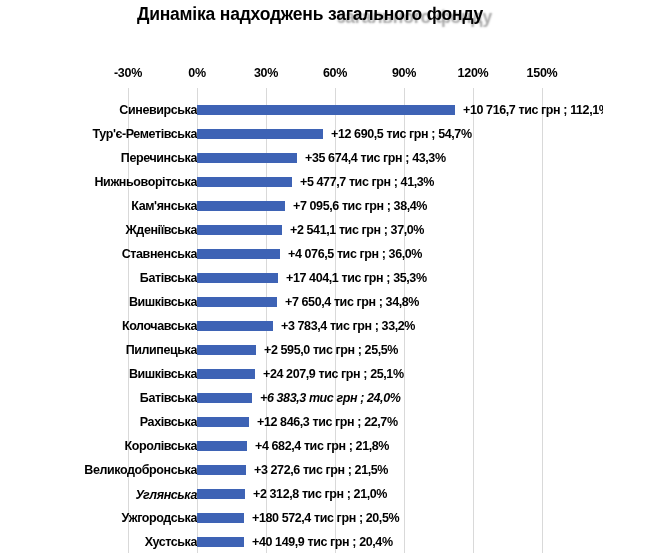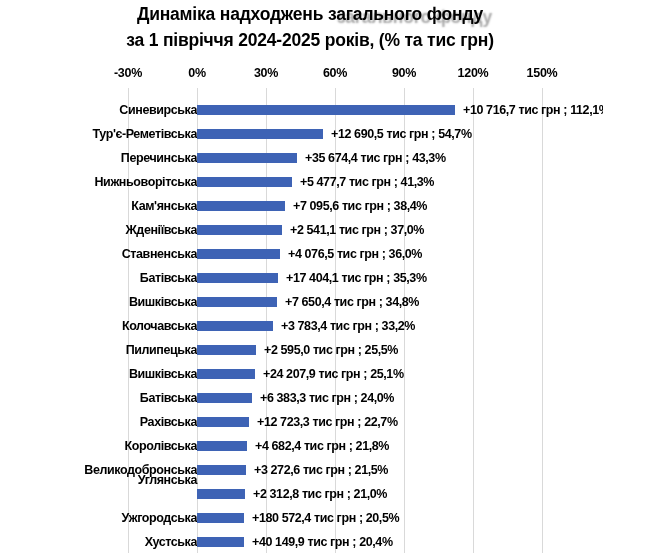--- a/index.html
+++ b/index.html
@@ -19,21 +19,20 @@
   .bar{position:absolute;height:10px;}
   .point-label{position:absolute;font-size:12.5px;line-height:24px;
     letter-spacing:-0.4px;white-space:nowrap;}
 </style>
 </head>
 <body>
 
 <div class="stage">
   <div class="title-block">
     <div><span>Динаміка надходжень </span><span class="title-ghost">загального фонду</span></div>
-    <div>за 1 півріччя 2024-2025 років, (% та тис грн)</div>
   </div>
   <div id="grid-layer">
       <div class="gridline" style="left: 128px; background: rgb(217, 217, 217);"></div>
       <div class="gridline" style="left: 197px; background: rgb(217, 217, 217);"></div>
       <div class="gridline" style="left: 266px; background: rgb(217, 217, 217);"></div>
       <div class="gridline" style="left: 335px; background: rgb(217, 217, 217);"></div>
       <div class="gridline" style="left: 404px; background: rgb(217, 217, 217);"></div>
       <div class="gridline" style="left: 473px; background: rgb(217, 217, 217);"></div>
       <div class="gridline" style="left: 542px; background: rgb(217, 217, 217);"></div>
     </div>
@@ -78,31 +77,31 @@
       <div class="bar" style="left: 197px; top: 321px; width: 76px; background: rgb(62, 99, 181);"></div>
       <div class="point-label" style="left: 281px; top: 314px;">+3 783,4 тис грн ; 33,2%</div>
       <div class="cat-label" style="top: 338px;">Пилипецька</div>
       <div class="bar" style="left: 197px; top: 345px; width: 59px; background: rgb(62, 99, 181);"></div>
       <div class="point-label" style="left: 264px; top: 338px;">+2 595,0 тис грн ; 25,5%</div>
       <div class="cat-label" style="top: 362px;">Вишківська</div>
       <div class="bar" style="left: 197px; top: 369px; width: 58px; background: rgb(62, 99, 181);"></div>
       <div class="point-label" style="left: 263px; top: 362px;">+24 207,9 тис грн ; 25,1%</div>
       <div class="cat-label" style="top: 386px;">Батівська</div>
       <div class="bar" style="left: 197px; top: 393px; width: 55px; background: rgb(62, 99, 181);"></div>
-      <div class="point-label" style="left: 260px; top: 386px;">+6 383,3 тис грн ; 24,0%</div>
+      <div class="point-label" style="left: 260px; top: 386px; font-style: italic;">+6 383,3 тис грн ; 24,0%</div>
       <div class="cat-label" style="top: 410px;">Рахівська</div>
       <div class="bar" style="left: 197px; top: 417px; width: 52px; background: rgb(62, 99, 181);"></div>
-      <div class="point-label" style="left: 257px; top: 410px;">+12 723,3 тис грн ; 22,7%</div>
+      <div class="point-label" style="left: 257px; top: 410px;">+12 846,3 тис грн ; 22,7%</div>
       <div class="cat-label" style="top: 434px;">Королівська</div>
       <div class="bar" style="left: 197px; top: 441px; width: 50px; background: rgb(62, 99, 181);"></div>
       <div class="point-label" style="left: 255px; top: 434px;">+4 682,4 тис грн ; 21,8%</div>
       <div class="cat-label" style="top: 458px;">Великодобронська</div>
       <div class="bar" style="left: 197px; top: 465px; width: 49px; background: rgb(62, 99, 181);"></div>
       <div class="point-label" style="left: 254px; top: 458px;">+3 272,6 тис грн ; 21,5%</div>
-      <div class="cat-label" style="top: 468px;">Углянська</div>
+      <div class="cat-label" style="top: 483px; font-style: italic;">Углянська</div>
       <div class="bar" style="left: 197px; top: 489px; width: 48px; background: rgb(62, 99, 181);"></div>
       <div class="point-label" style="left: 253px; top: 482px;">+2 312,8 тис грн ; 21,0%</div>
       <div class="cat-label" style="top: 506px;">Ужгородська</div>
       <div class="bar" style="left: 197px; top: 513px; width: 47px; background: rgb(62, 99, 181);"></div>
       <div class="point-label" style="left: 252px; top: 506px;">+180 572,4 тис грн ; 20,5%</div>
       <div class="cat-label" style="top: 530px;">Хустська</div>
       <div class="bar" style="left: 197px; top: 537px; width: 47px; background: rgb(62, 99, 181);"></div>
       <div class="point-label" style="left: 252px; top: 530px;">+40 149,9 тис грн ; 20,4%</div>
     </div>
 </div>

